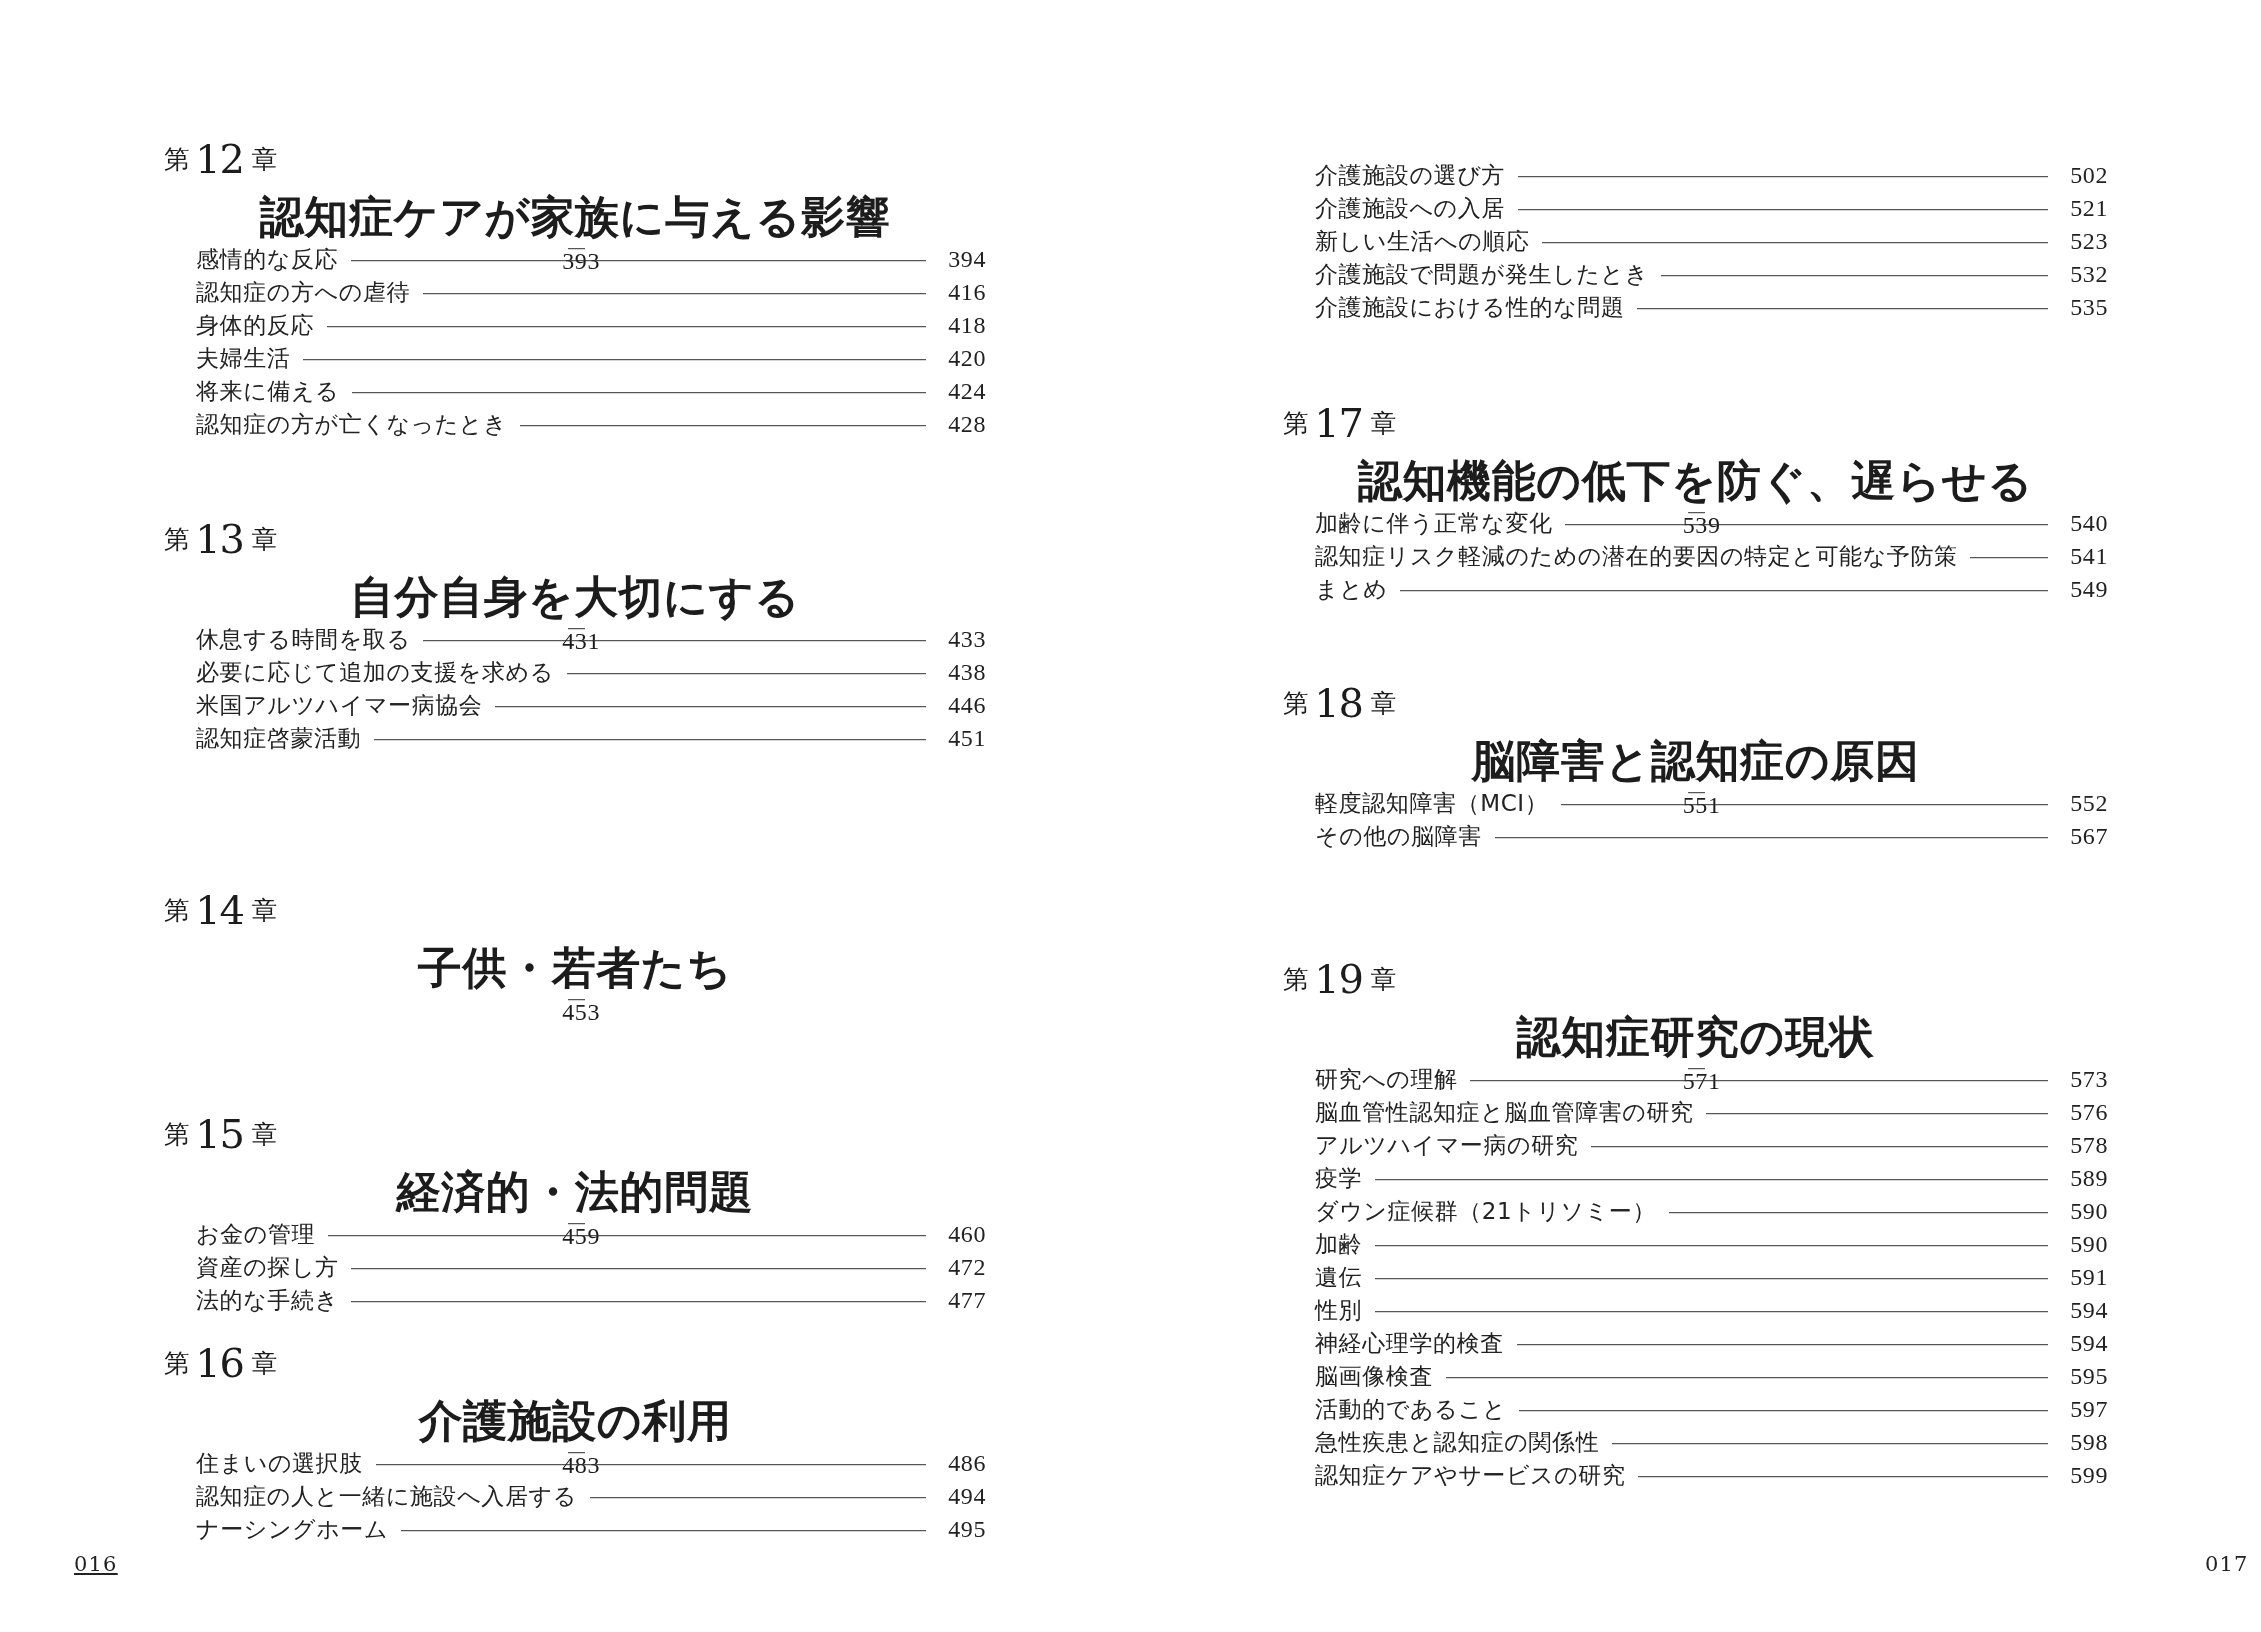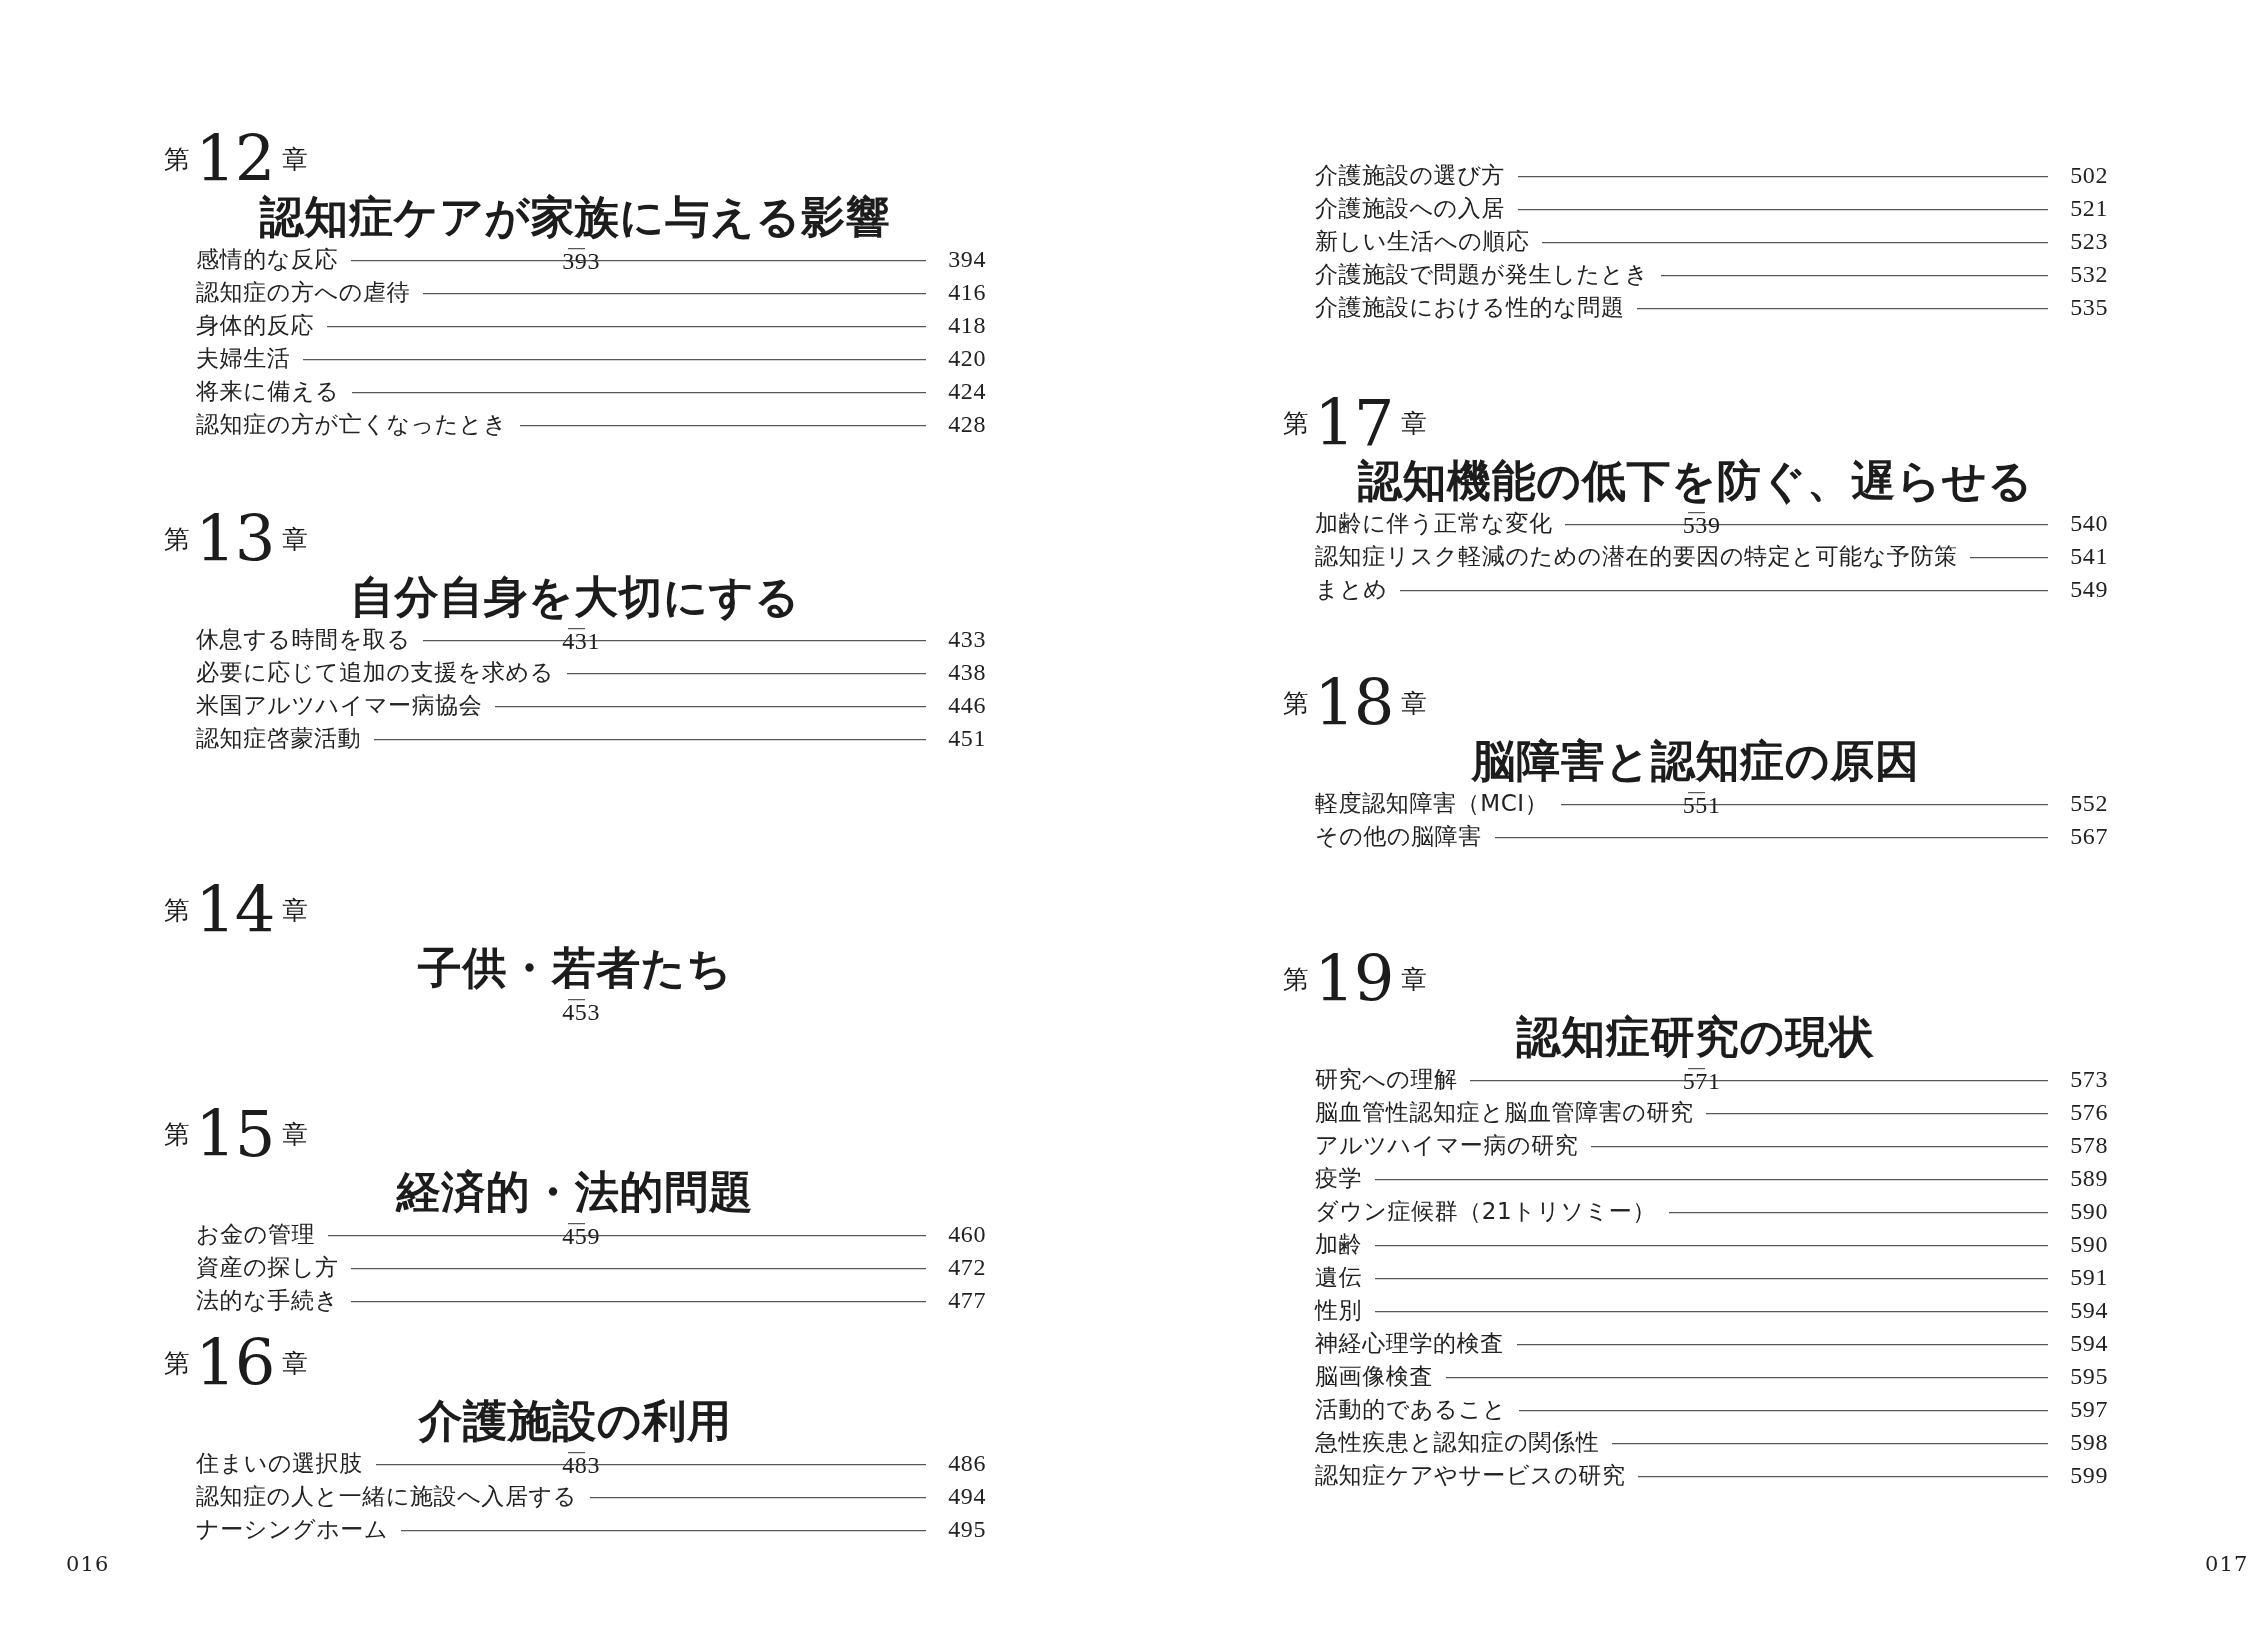--- a/index.html
+++ b/index.html
@@ -7,21 +7,21 @@
     position:relative;
     width:2261px;height:1632px;
     background:#ffffff;
     color:#1c1c1c;
     font-family:"DejaVu Serif",serif;
     overflow:hidden;
   }
   .chapter{position:absolute;}
   .ch-label{height:58px;display:flex;align-items:center;}
   .ch-pre{font-size:25.5px;margin-right:5.8px;}
-  .ch-num{font-size:64px;line-height:1;letter-spacing:-1.2px;}
+  .ch-num{font-size:40px;line-height:1;letter-spacing:-1.2px;}
   .ch-post{font-size:25.5px;margin-left:8px;}
   .row{display:flex;align-items:center;white-space:nowrap;}
   .title-row{
     height:55px;
     font-size:44px;font-weight:bold;letter-spacing:0.6px;flex-direction:column;
   }
   .sub-row{
     height:33px;margin-left:32px;
     font-size:23px;letter-spacing:0.6px;color:#222222;
     font-family:"DejaVu Sans",sans-serif;
@@ -340,17 +340,17 @@
       <span class="leader"></span>
       <span class="pagenum">598</span>
     </div>
     <div class="row sub-row">
       <span>認知症ケアやサービスの研究</span>
       <span class="leader"></span>
       <span class="pagenum">599</span>
     </div>
   </section>
 
-  <div class="folio" style="left:66px;top:1552px;">016</div>
+  <div class="folio" style="left:74px;top:1552px;text-decoration:underline;">016</div>
   <div class="folio" style="left:2158px;top:1552px;margin-left:47px;">017</div>
 
 </div>
 
 
 </body></html>

